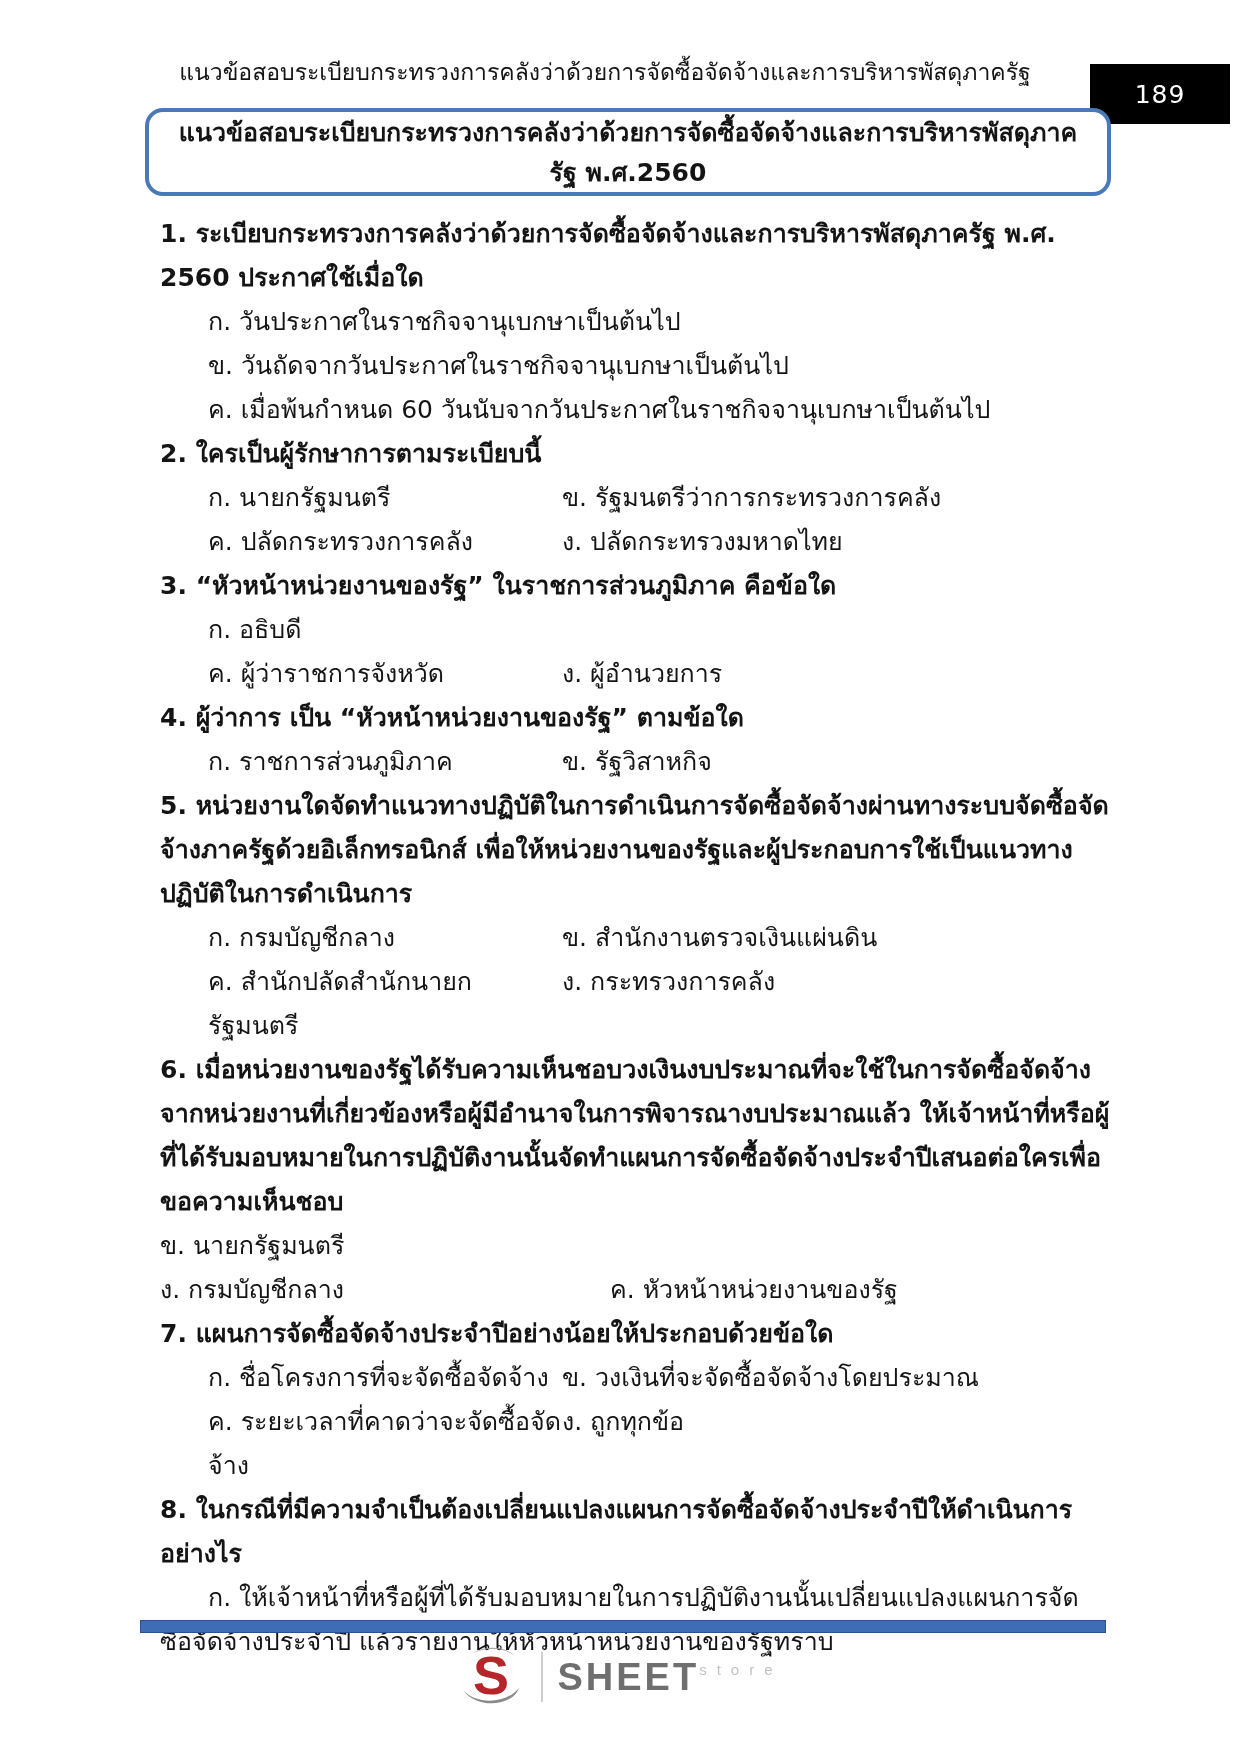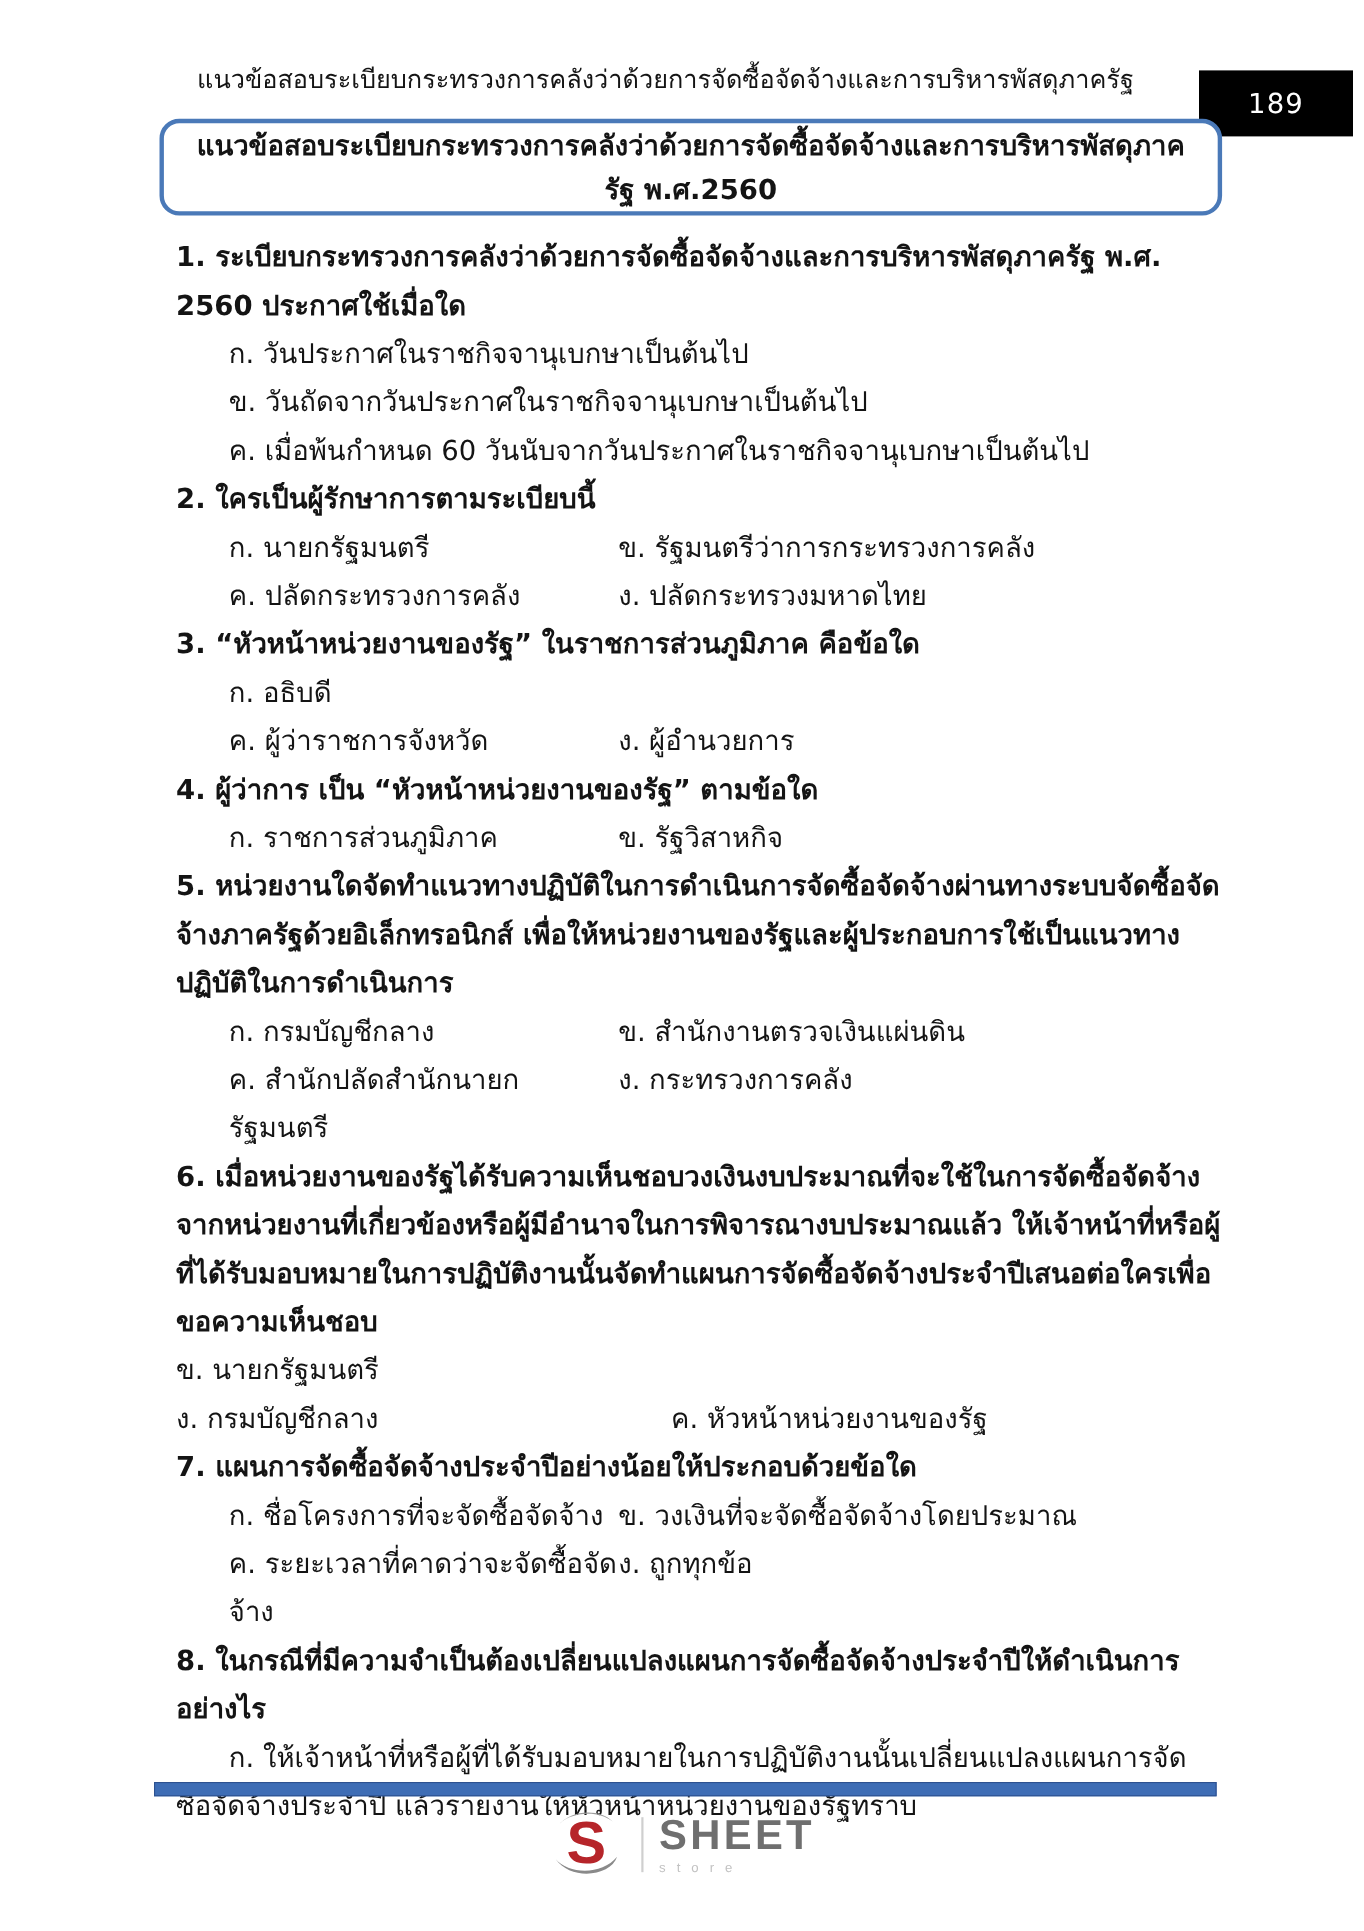--- a/index.html
+++ b/index.html
@@ -38,27 +38,27 @@
   .bottom-bar{
     position:absolute;top:1620px;left:140px;width:966px;height:13px;
     box-sizing:border-box;background:#3e6db5;border:1px solid #2d5190;
   }
   .footer-logo{
     position:absolute;top:1646px;left:0;width:1240px;
     display:flex;align-items:center;justify-content:center;gap:14px;
   }
   .logo-mark{width:70px;height:62px;flex:0 0 auto;}
   .logo-divider{width:2px;height:50px;background:#cfcfcf;flex:0 0 auto;}
-  .brand-col{display:flex;flex-direction:column;align-items:flex-start;}
+  .brand-col{display:flex;flex-direction:row;align-items:flex-start;}
   .brand-name{
     font-size:38px;font-weight:bold;color:#6f6f6f;letter-spacing:3px;
     line-height:1;font-family:"Liberation Sans","DejaVu Sans",sans-serif;
   }
   .brand-sub{
-    font-size:12px;color:#c2c2c2;letter-spacing:10px;margin-top:3px;
+    font-size:15px;color:#c2c2c2;letter-spacing:10px;margin-top:3px;
     font-family:"Liberation Sans","DejaVu Sans",sans-serif;
   }
 </style>
 </head>
 <body>
 
 <div class="doc-header">แนวข้อสอบระเบียบกระทรวงการคลังว่าด้วยการจัดซื้อจัดจ้างและการบริหารพัสดุภาครัฐ</div>
 
 <div class="page-badge">
   <span>189</span>

